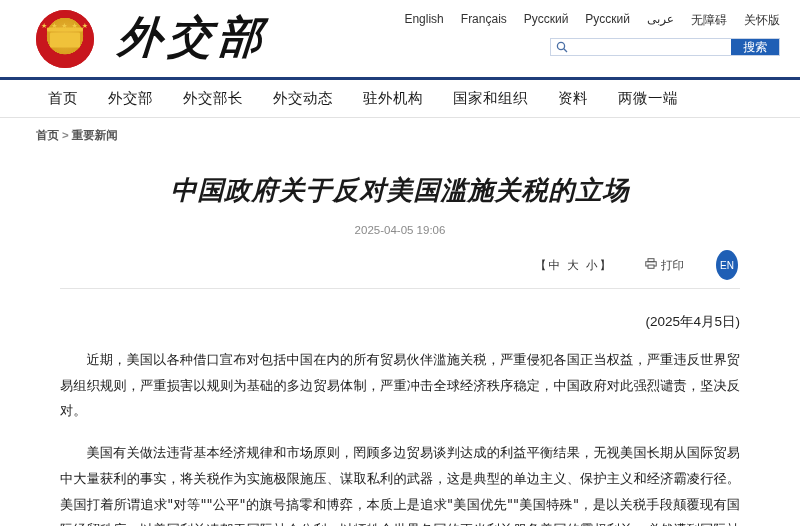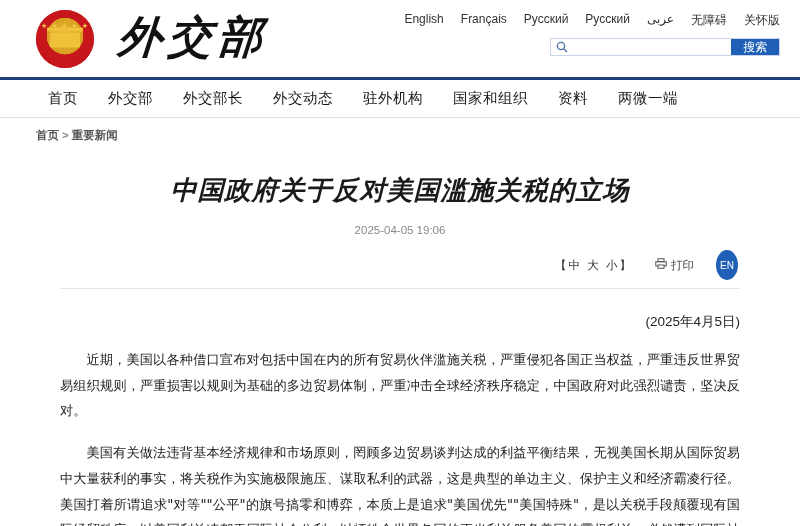--- a/index.html
+++ b/index.html
@@ -179,21 +179,21 @@
     margin-top: 16px;
   }
 
   .toolbar {
     margin-top: 14px;
     padding-bottom: 8px;
     border-bottom: 1px solid #e4e4e4;
     display: flex;
     justify-content: flex-end;
     align-items: center;
-    gap: 22px;
+    gap: 32px;
     font-size: 11.5px;
     color: #444;
     padding-right: 2px;
   }
   .fontsize { letter-spacing: 2px; color: #333; }
   .fontsize .br { color: #333; }
   .fontsize .s { cursor: pointer; }
   .print { display: flex; align-items: center; gap: 4px; cursor: pointer; color: #444; }
   .print .p-icon { font-size: 12px; }
   .enbadge {

